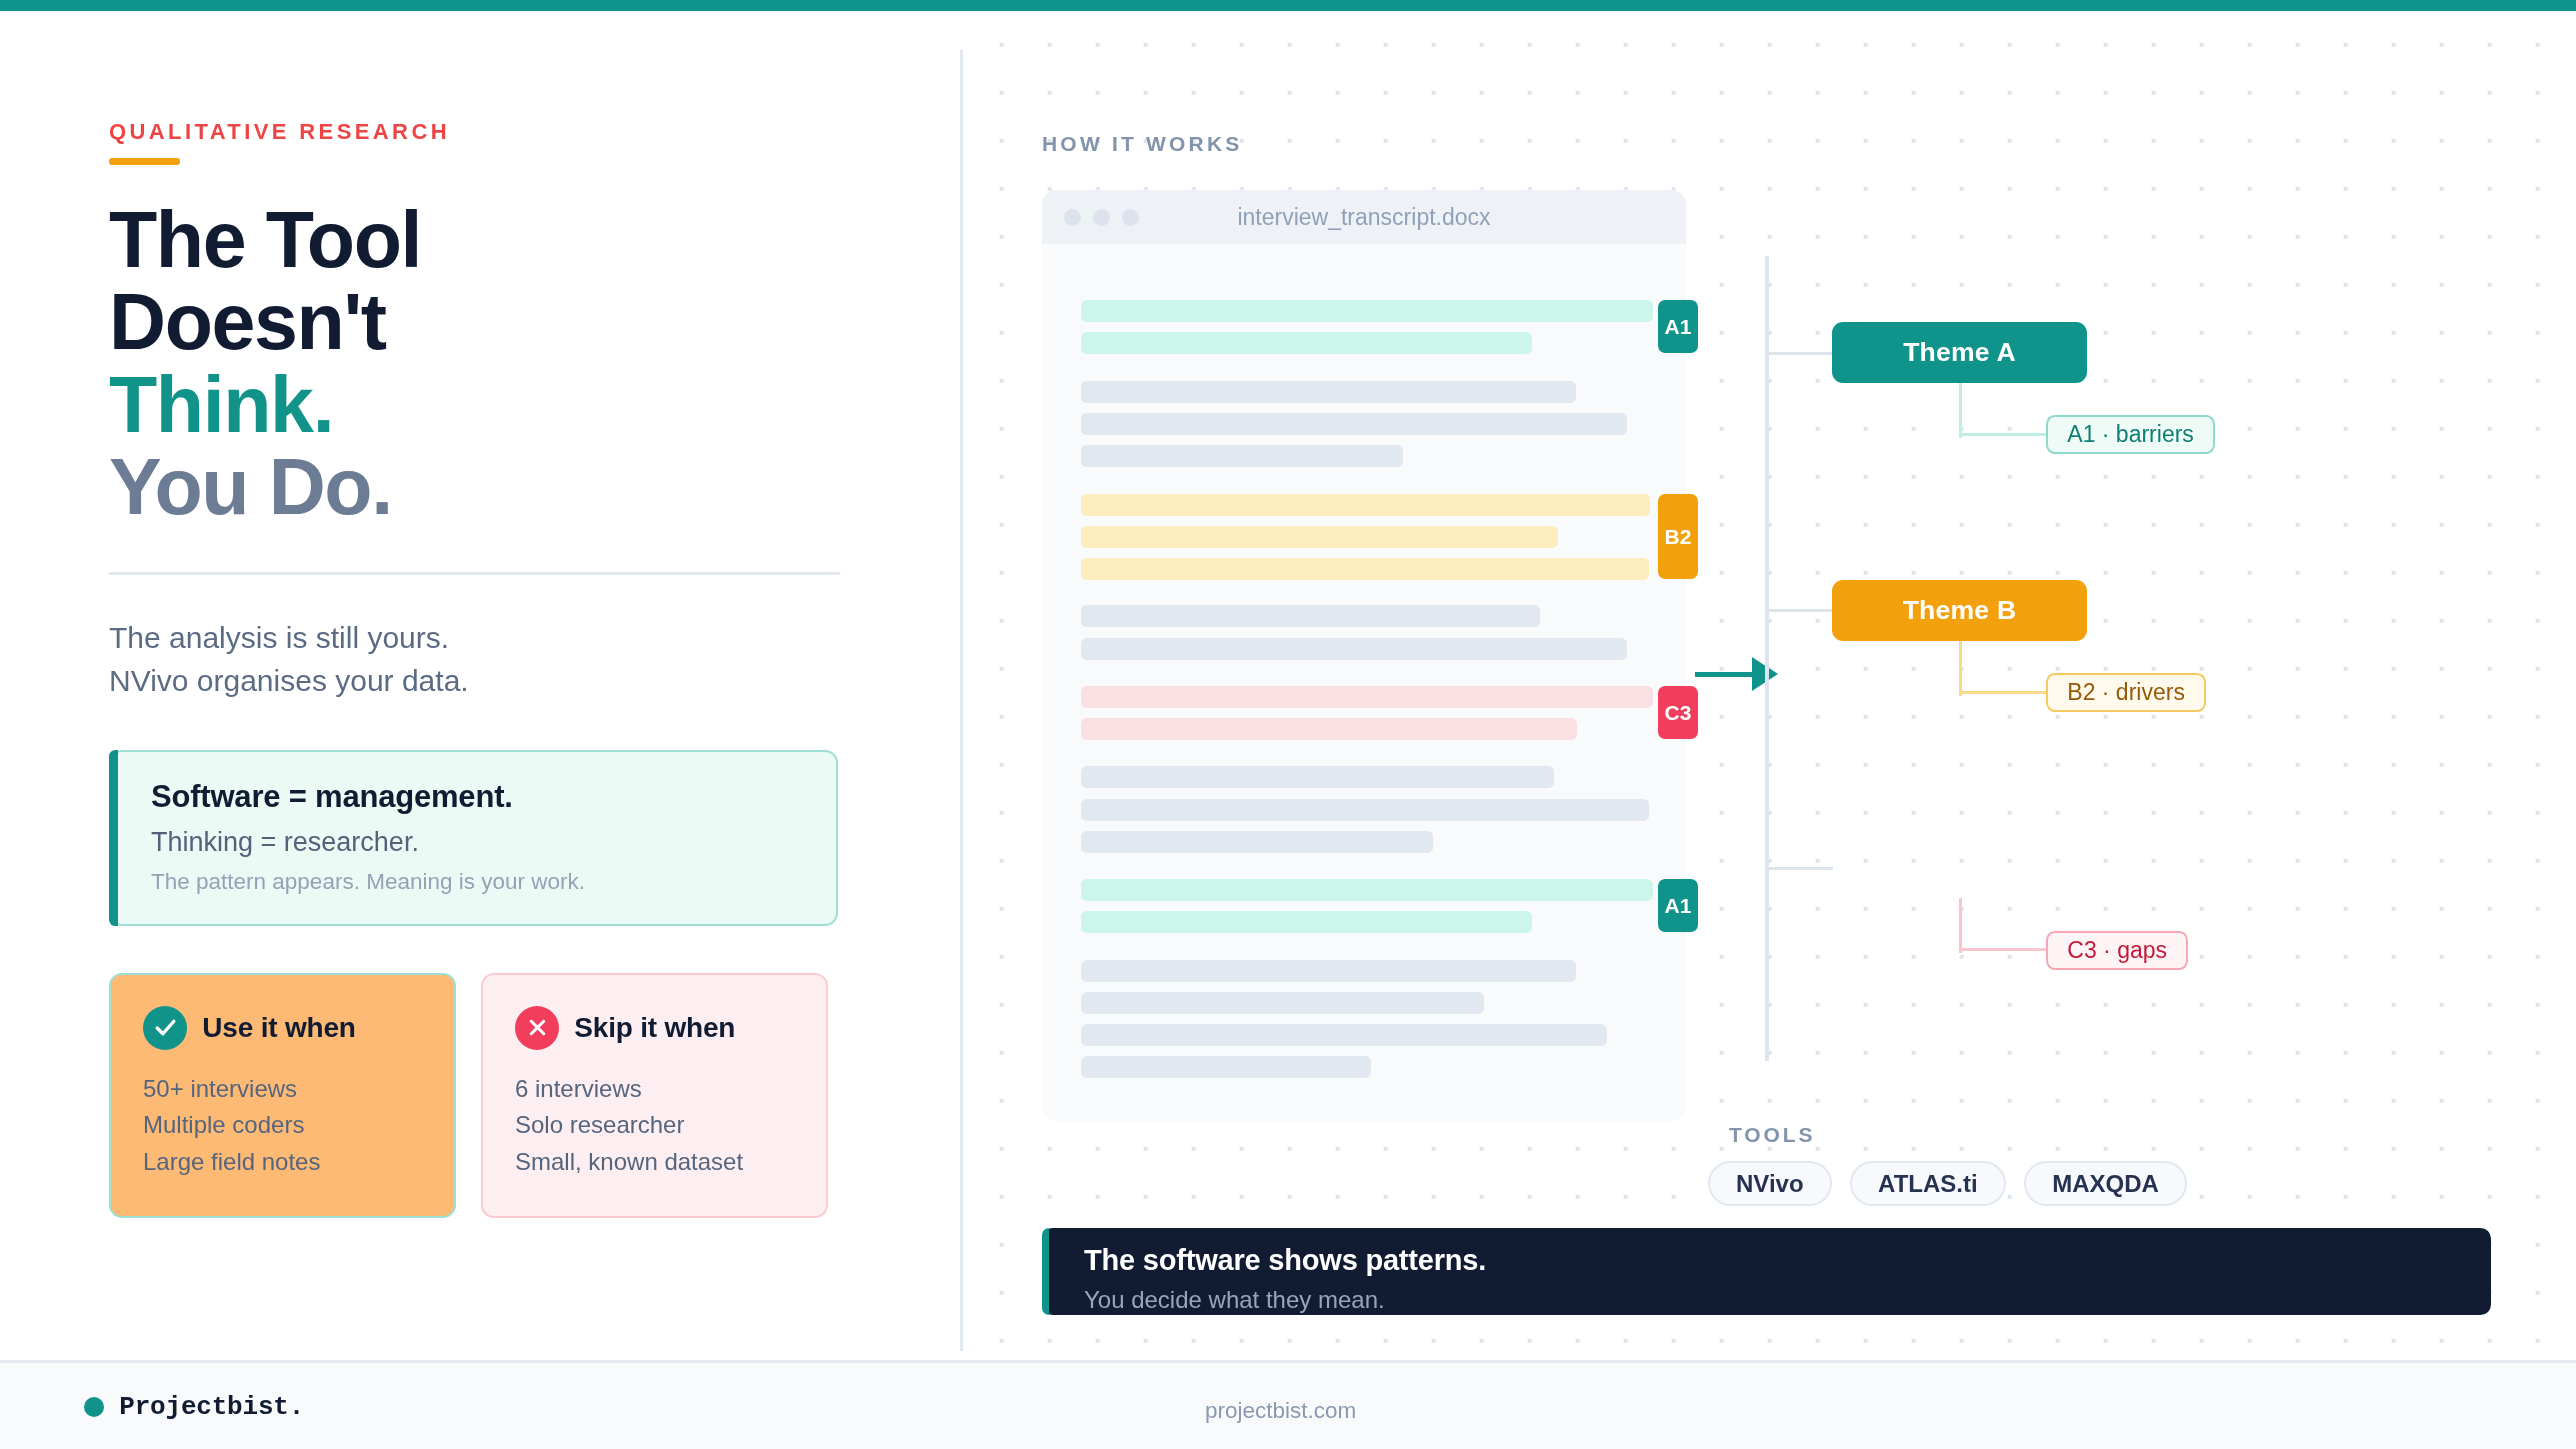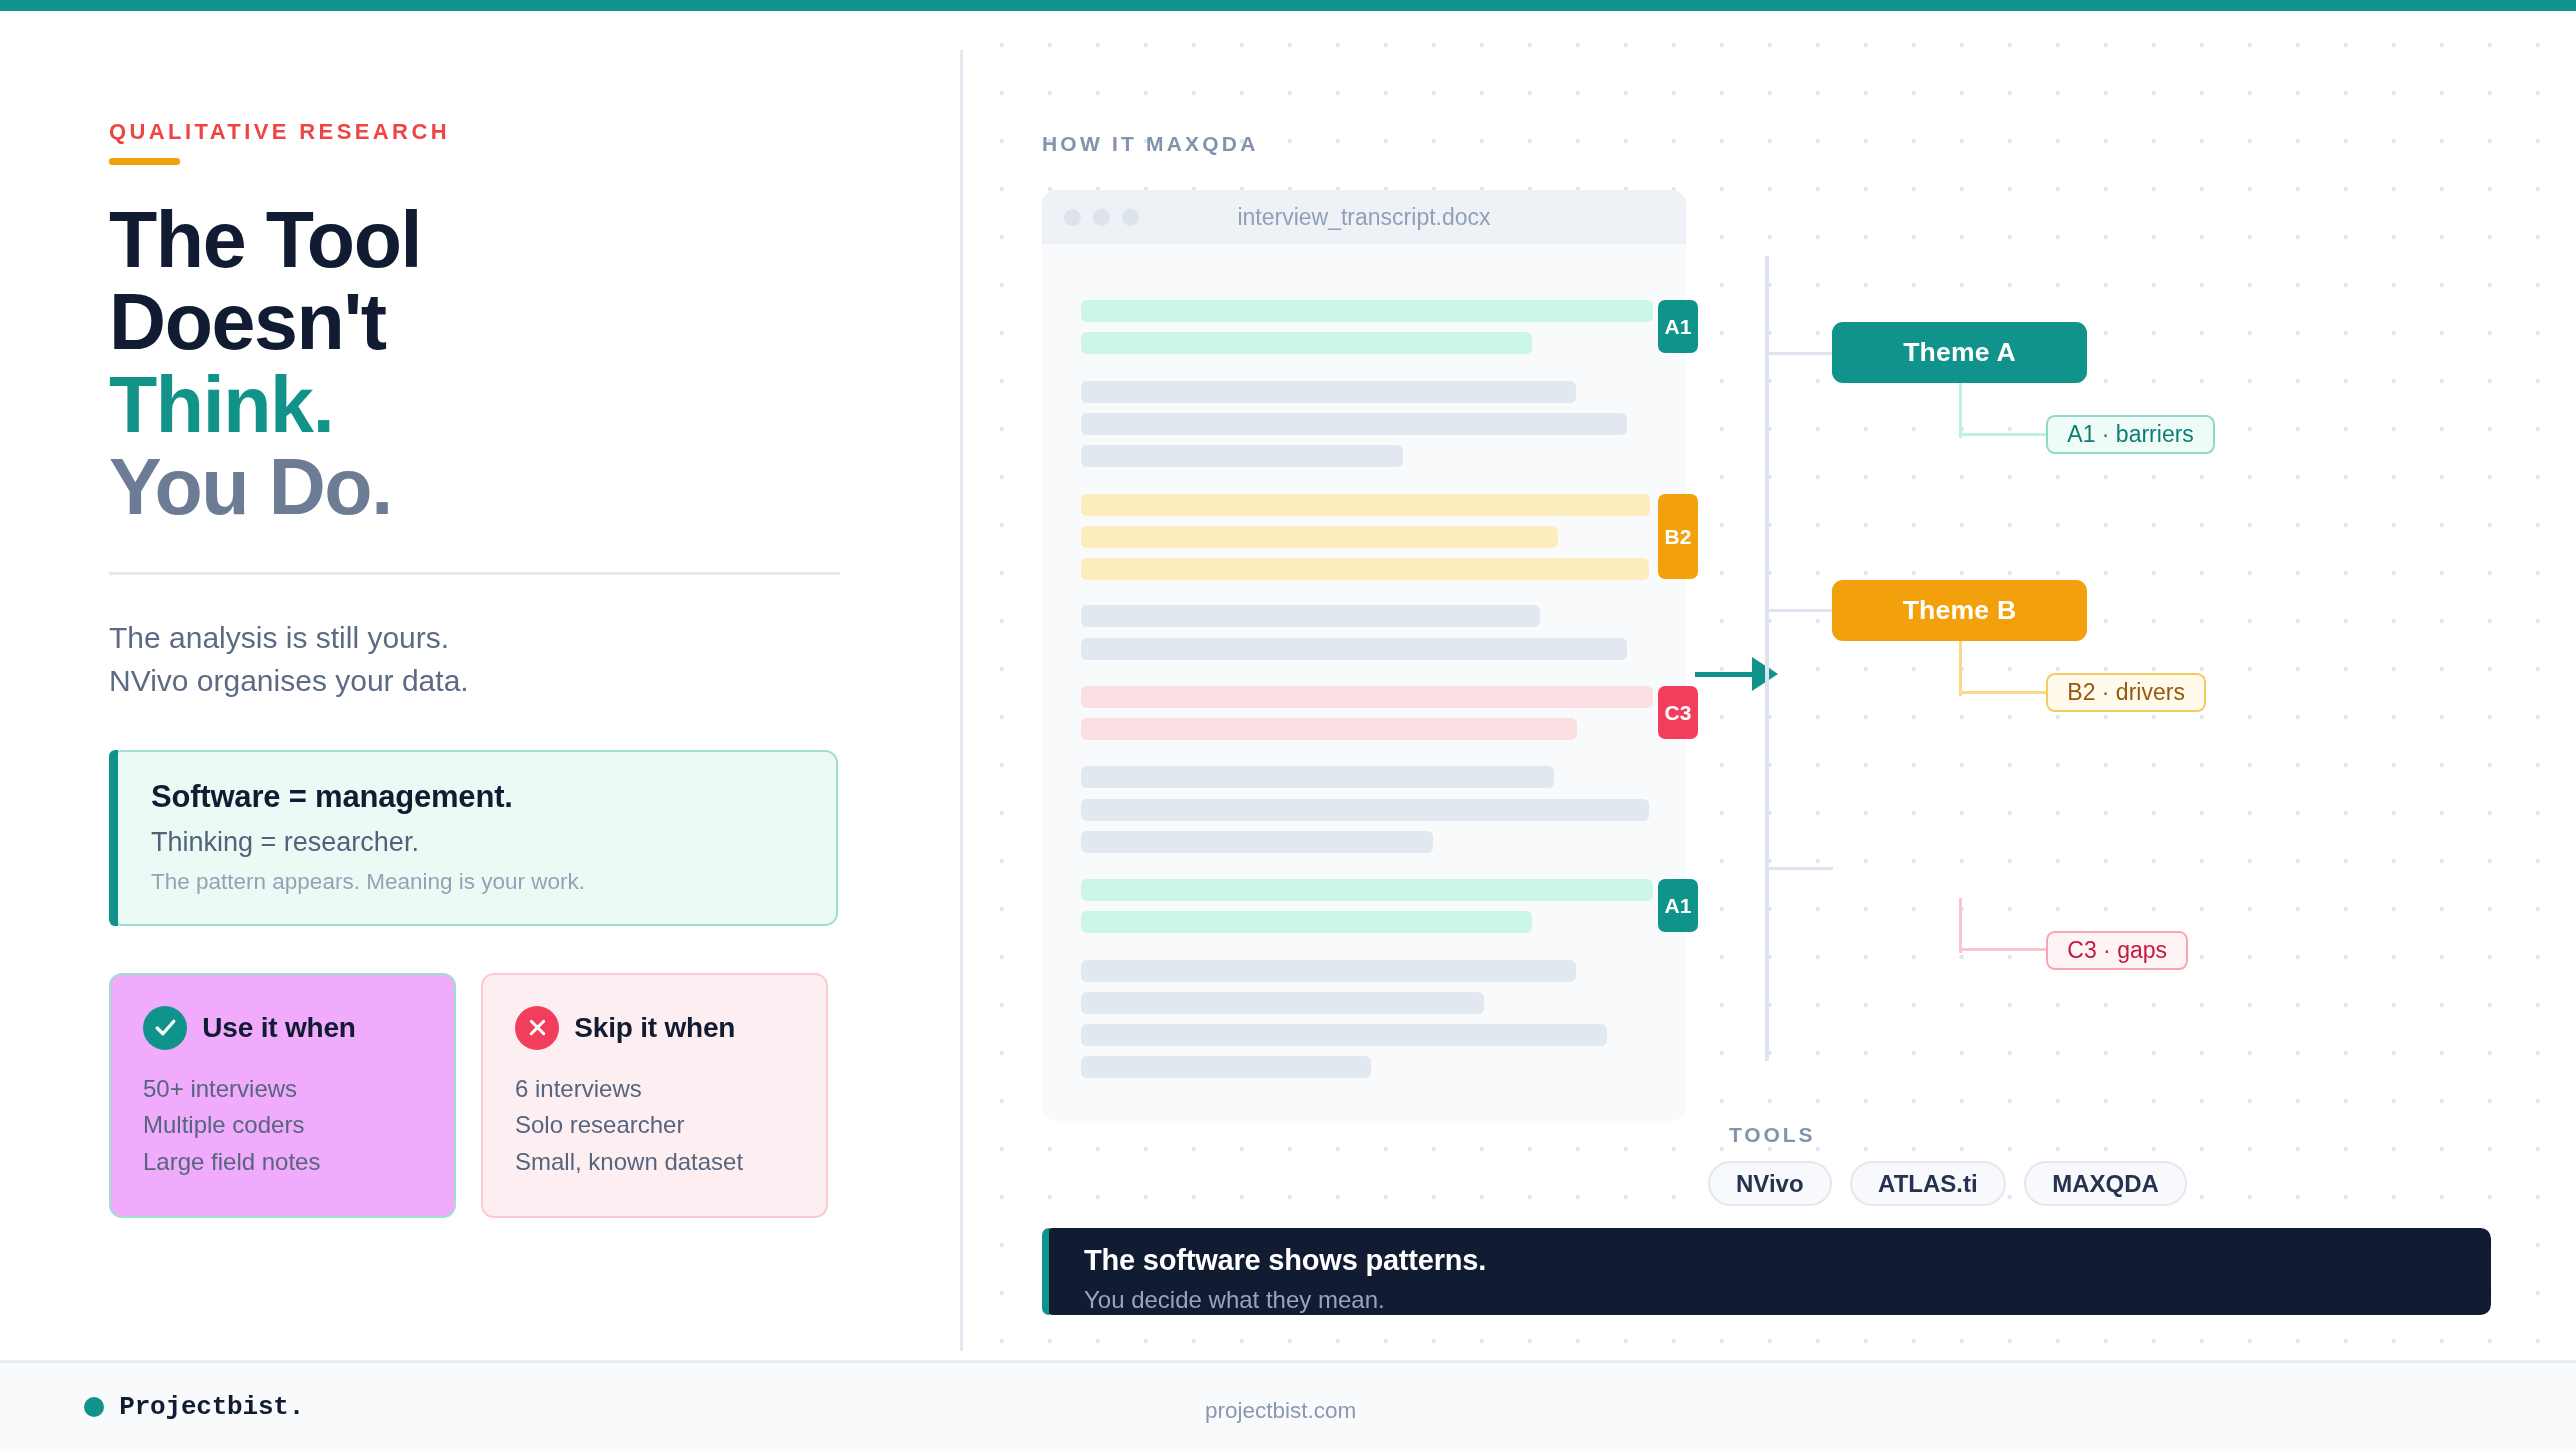--- a/index.html
+++ b/index.html
@@ -122,21 +122,21 @@
   .cards {
     display: flex;
     gap: 25px;
     margin-top: 47px;
   }
   .card {
     width: 347px;
     border-radius: 13px;
     padding: 31px 32px 35px 32px;
   }
-  .card.good { background: #f0abfc; border: 2.4px solid #9FDED3; }
+  .card.good { background: #fdba74; border: 2.4px solid #9FDED3; }
   .card.bad  { background: #FDEFF1; border: 2.4px solid #FBC9D2; }
 
   .card-head {
     display: flex;
     align-items: center;
     gap: 15.3px;
   }
   .badge-circle {
     width: 44px; height: 44px;
     border-radius: 50%;
@@ -439,21 +439,21 @@
           <div>Small, known dataset</div>
         </div>
       </div>
 
     </div>
   </div>
 
   <div class="v-divider"></div>
 
   <div class="right-col">
-    <div class="right-eyebrow">HOW IT MAXQDA</div>
+    <div class="right-eyebrow">HOW IT WORKS</div>
   </div>
 
   <div class="doc-chrome" style="left:1042px;">
     <div class="doc-dots">
       <span class="doc-dot"></span>
       <span class="doc-dot"></span>
       <span class="doc-dot"></span>
     </div>
     <div class="doc-filename">interview_transcript.docx</div>
   </div>

